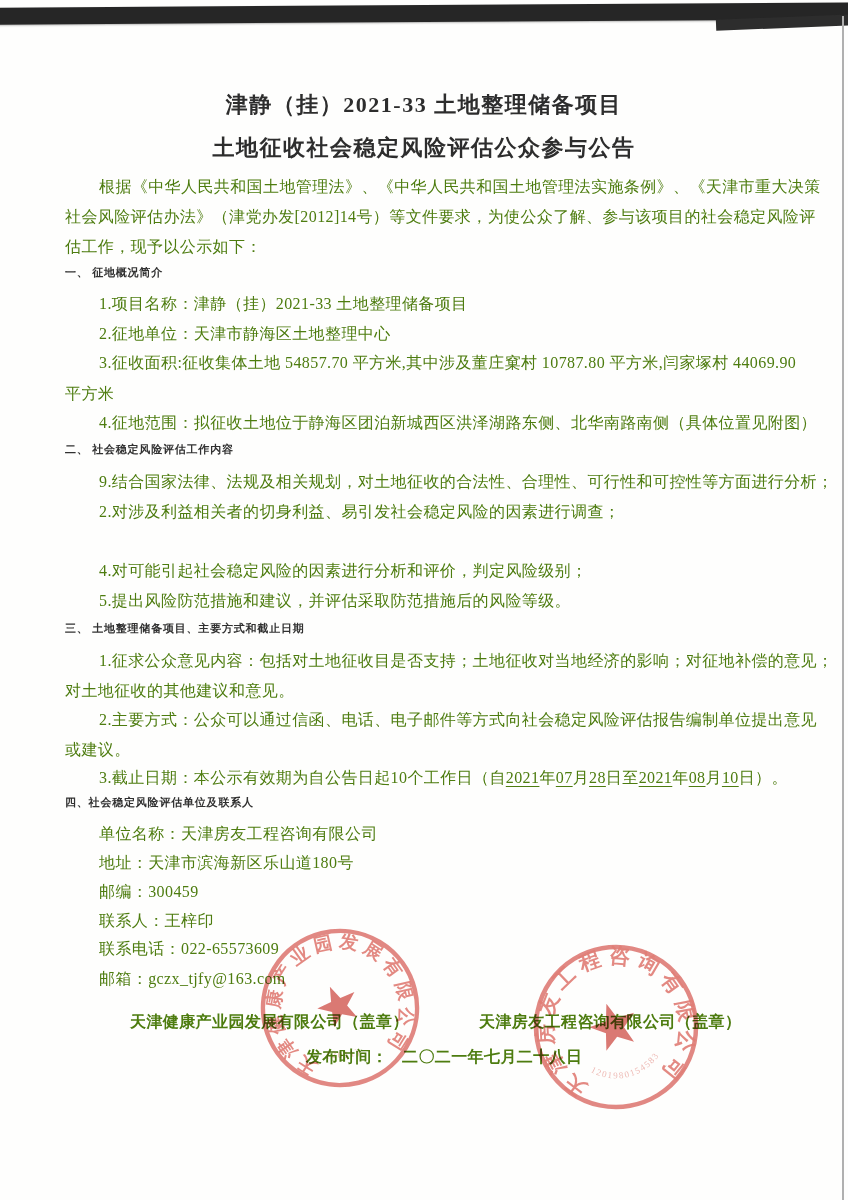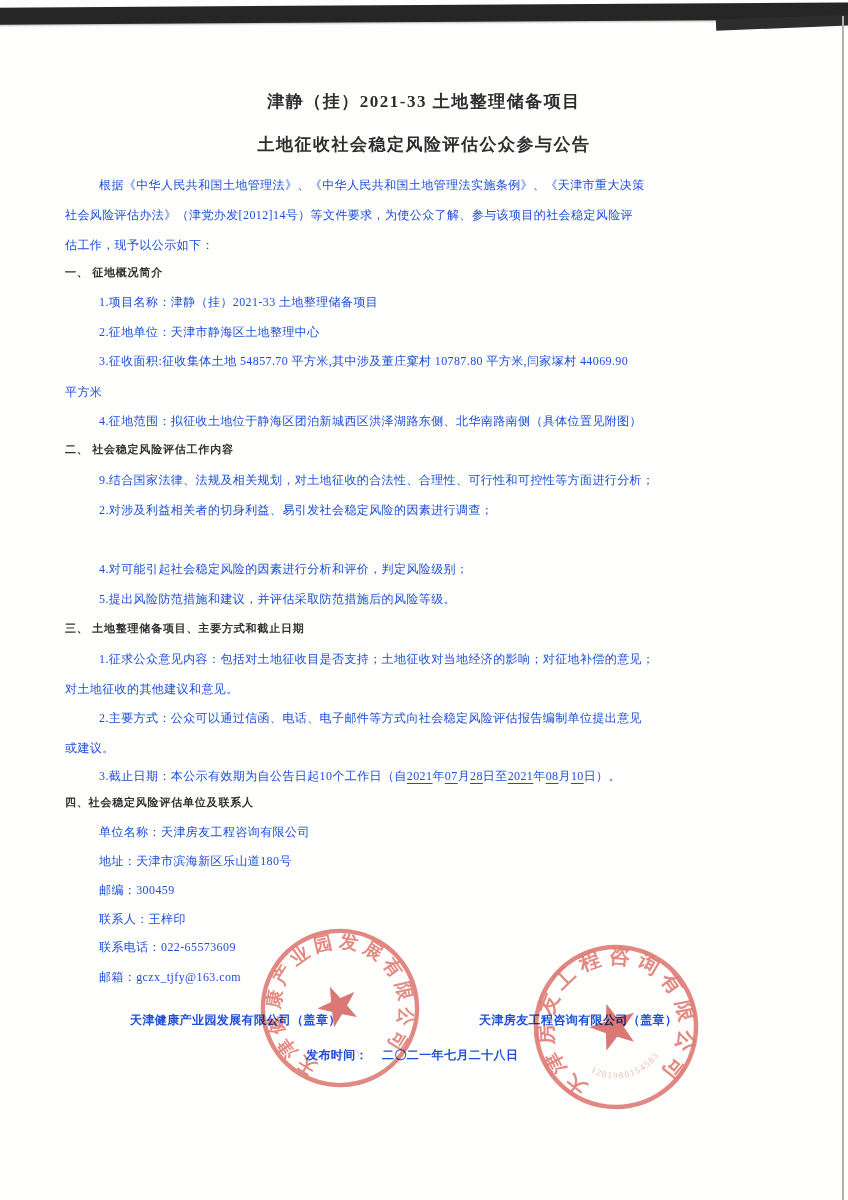--- a/index.html
+++ b/index.html
@@ -5,26 +5,26 @@
   html,body{margin:0;padding:0;background:#ffffff;}
   .page{position:relative;width:848px;height:1200px;background:#fefefdff;overflow:hidden;
         font-family:"Liberation Serif","DejaVu Serif",serif;}
   
   .edge-top{position:absolute;top:5px;left:-10px;width:880px;height:17px;background:#262626;
             transform:rotate(-0.35deg);box-shadow:0 1px 2px rgba(0,0,0,.28);}
   .edge-top-bump{position:absolute;top:17px;right:-8px;width:140px;height:11px;background:#2d2d2d;
             transform:rotate(-2.2deg);}
   .edge-right{position:absolute;top:16px;right:4px;width:2px;height:1184px;background:#b0b0b0;}
   
-  .l{position:absolute;white-space:nowrap;font-size:12px;color:#1d4ed8;letter-spacing:.4px;}
+  .l{position:absolute;white-space:nowrap;font-size:16px;color:#4d7c0f;letter-spacing:.4px;}
   .ind{left:99px;}
   .mg{left:65px;}
   .hd{font-weight:bold;font-size:11px;letter-spacing:.8px;color:#313131;}
   .ttl{position:absolute;left:0;width:848px;text-align:center;font-weight:bold;
-       font-size:17px;letter-spacing:1.5px;color:#2d2d2d;font-family:Liberation Serif, serif;}
+       font-size:22px;letter-spacing:1.5px;color:#2d2d2d;font-family:Liberation Serif, serif;}
   .u{text-decoration:underline;text-underline-offset:3px;}
   .bold{font-weight:bold;text-align:right;}
   .publish-date{margin-left:14px;}
   
   .seal{position:absolute;mix-blend-mode:multiply;opacity:.88;}
   .seal text{font-family:"Liberation Serif","DejaVu Serif",serif;}
 </style>
 </head>
 <body>
 

